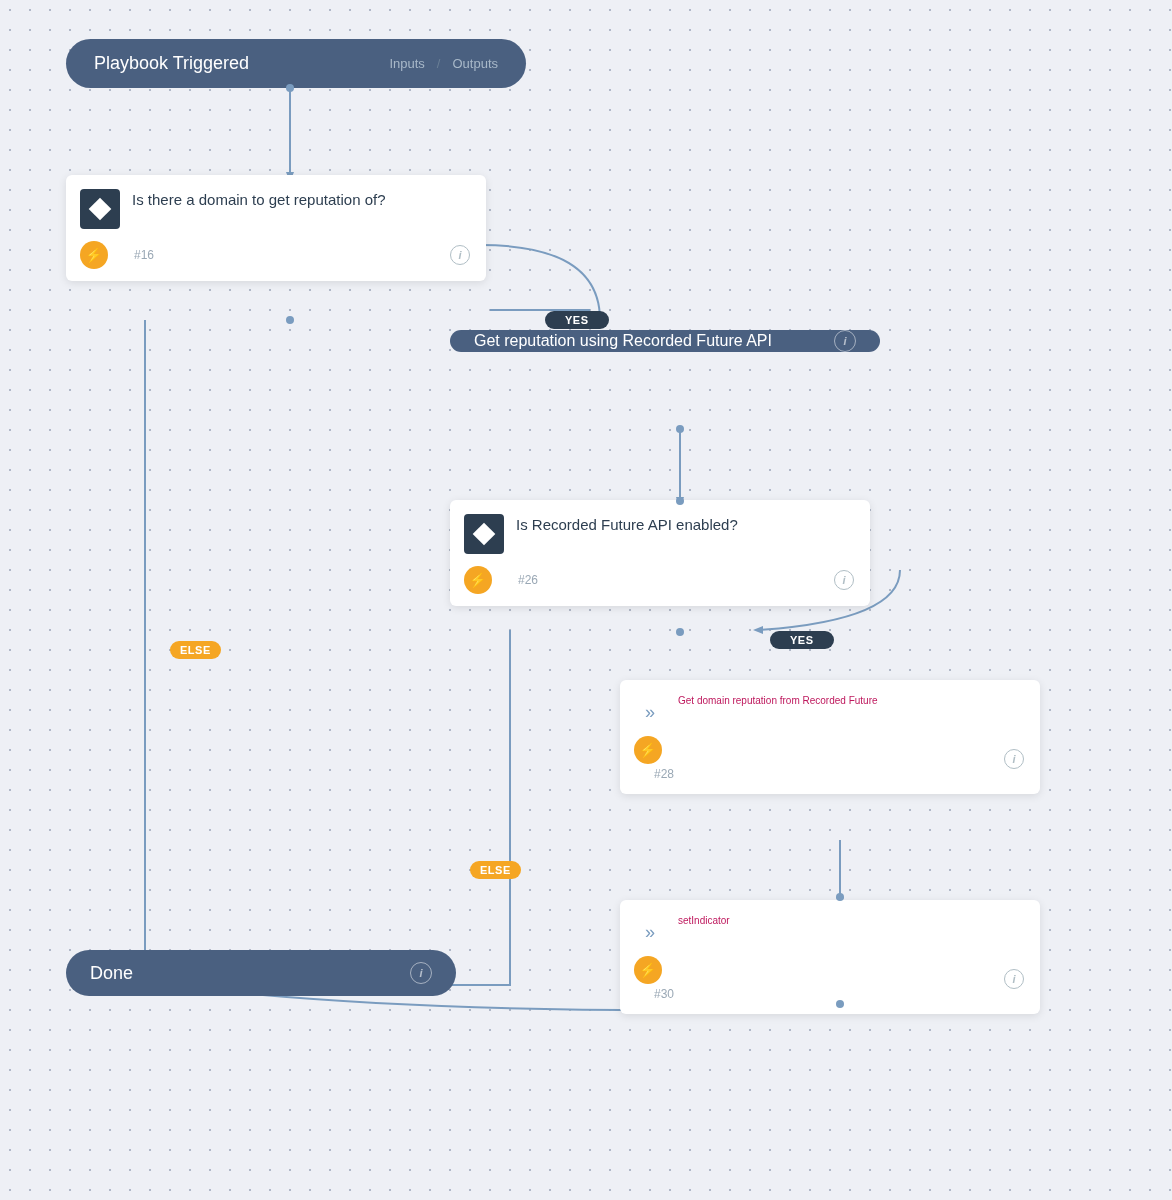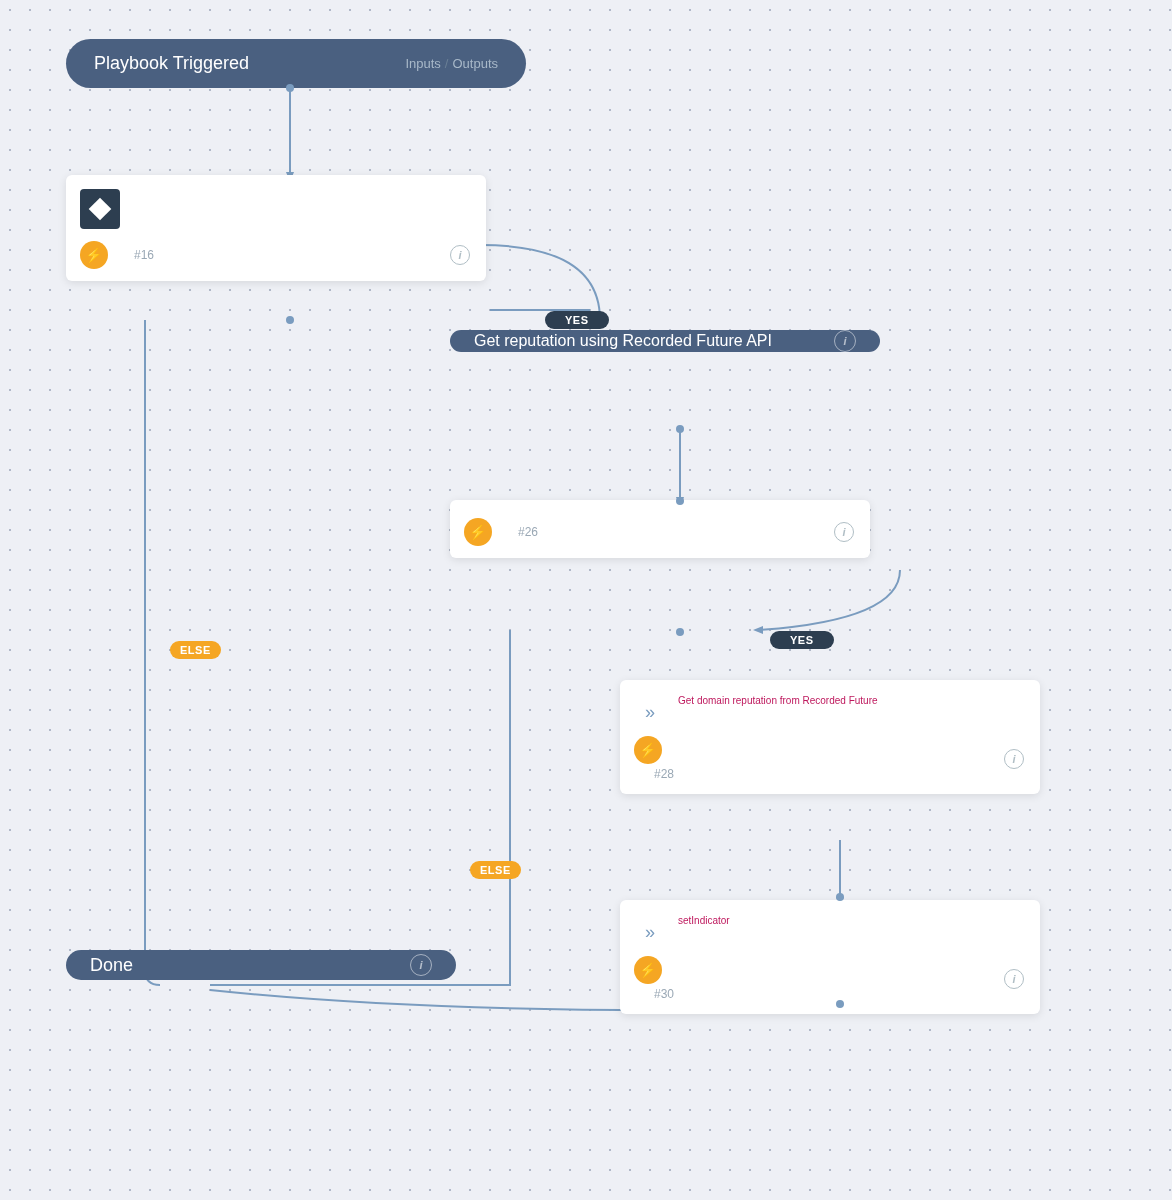--- a/index.html
+++ b/index.html
@@ -31,21 +31,21 @@
     }
     .node-trigger-title {
       color: #fff;
       font-size: 18px;
       font-weight: 500;
     }
     .node-trigger-links {
       color: #a8b8c8;
       font-size: 13px;
       display: flex;
-      gap: 4px;
+      gap: 12px;
       align-items: flex-end;
     }
     .node-trigger-links span {
       color: #a8b8c8;
     }
     .node-trigger-links .slash {
       color: #6a7f95;
     }
 
     
@@ -232,21 +232,21 @@
       padding: 3px 10px;
       border-radius: 10px;
       letter-spacing: 0.5px;
     }
 
     
     .node-done {
       position: absolute;
       background: #4a6080;
       border-radius: 30px;
-      padding: 4px 24px;
+      padding: 12px 24px;
       display: flex;
       align-items: center;
       justify-content: space-between;
       width: 390px;
       cursor: pointer;
       text-align: right;
     }
     .node-done-title {
       color: #fff;
       font-size: 18px;
@@ -289,20 +289,21 @@
   <div class="node-trigger-links">
     <span style="color:#a8b8c8; cursor:pointer;">Inputs</span>
     <span class="slash">/</span>
     <span style="color:#a8b8c8; cursor:pointer;">Outputs</span>
   </div>
 </div>
 
 <div class="node-condition" style="top:175px; left:66px;">
   <div class="node-condition-header">
     <div class="diamond-icon"></div>
+    <span class="node-condition-title">Is there a domain to get reputation of?</span>
   </div>
   <div class="node-condition-footer">
     <div class="lightning-badge">
       <div class="lightning-circle">
         <span>⚡</span>
       </div>
       <span class="node-id">#16</span>
     </div>
     <div class="info-icon">
       <span>i</span>
@@ -319,20 +320,24 @@
 </div>
 
 <div class="node-action" style="top:330px; left:450px; width:430px;">
   <span class="node-action-title">Get reputation using Recorded Future API</span>
   <div class="node-action-info">
     <span>i</span>
   </div>
 </div>
 
 <div class="node-condition" style="top:500px; left:450px;">
+  <div class="node-condition-header">
+    <div class="diamond-icon"></div>
+    <span class="node-condition-title">Is Recorded Future API enabled?</span>
+  </div>
   <div class="node-condition-footer">
     <div class="lightning-badge">
       <div class="lightning-circle">
         <span>⚡</span>
       </div>
       <span class="node-id">#26</span>
     </div>
     <div class="info-icon">
       <span>i</span>
     </div>

